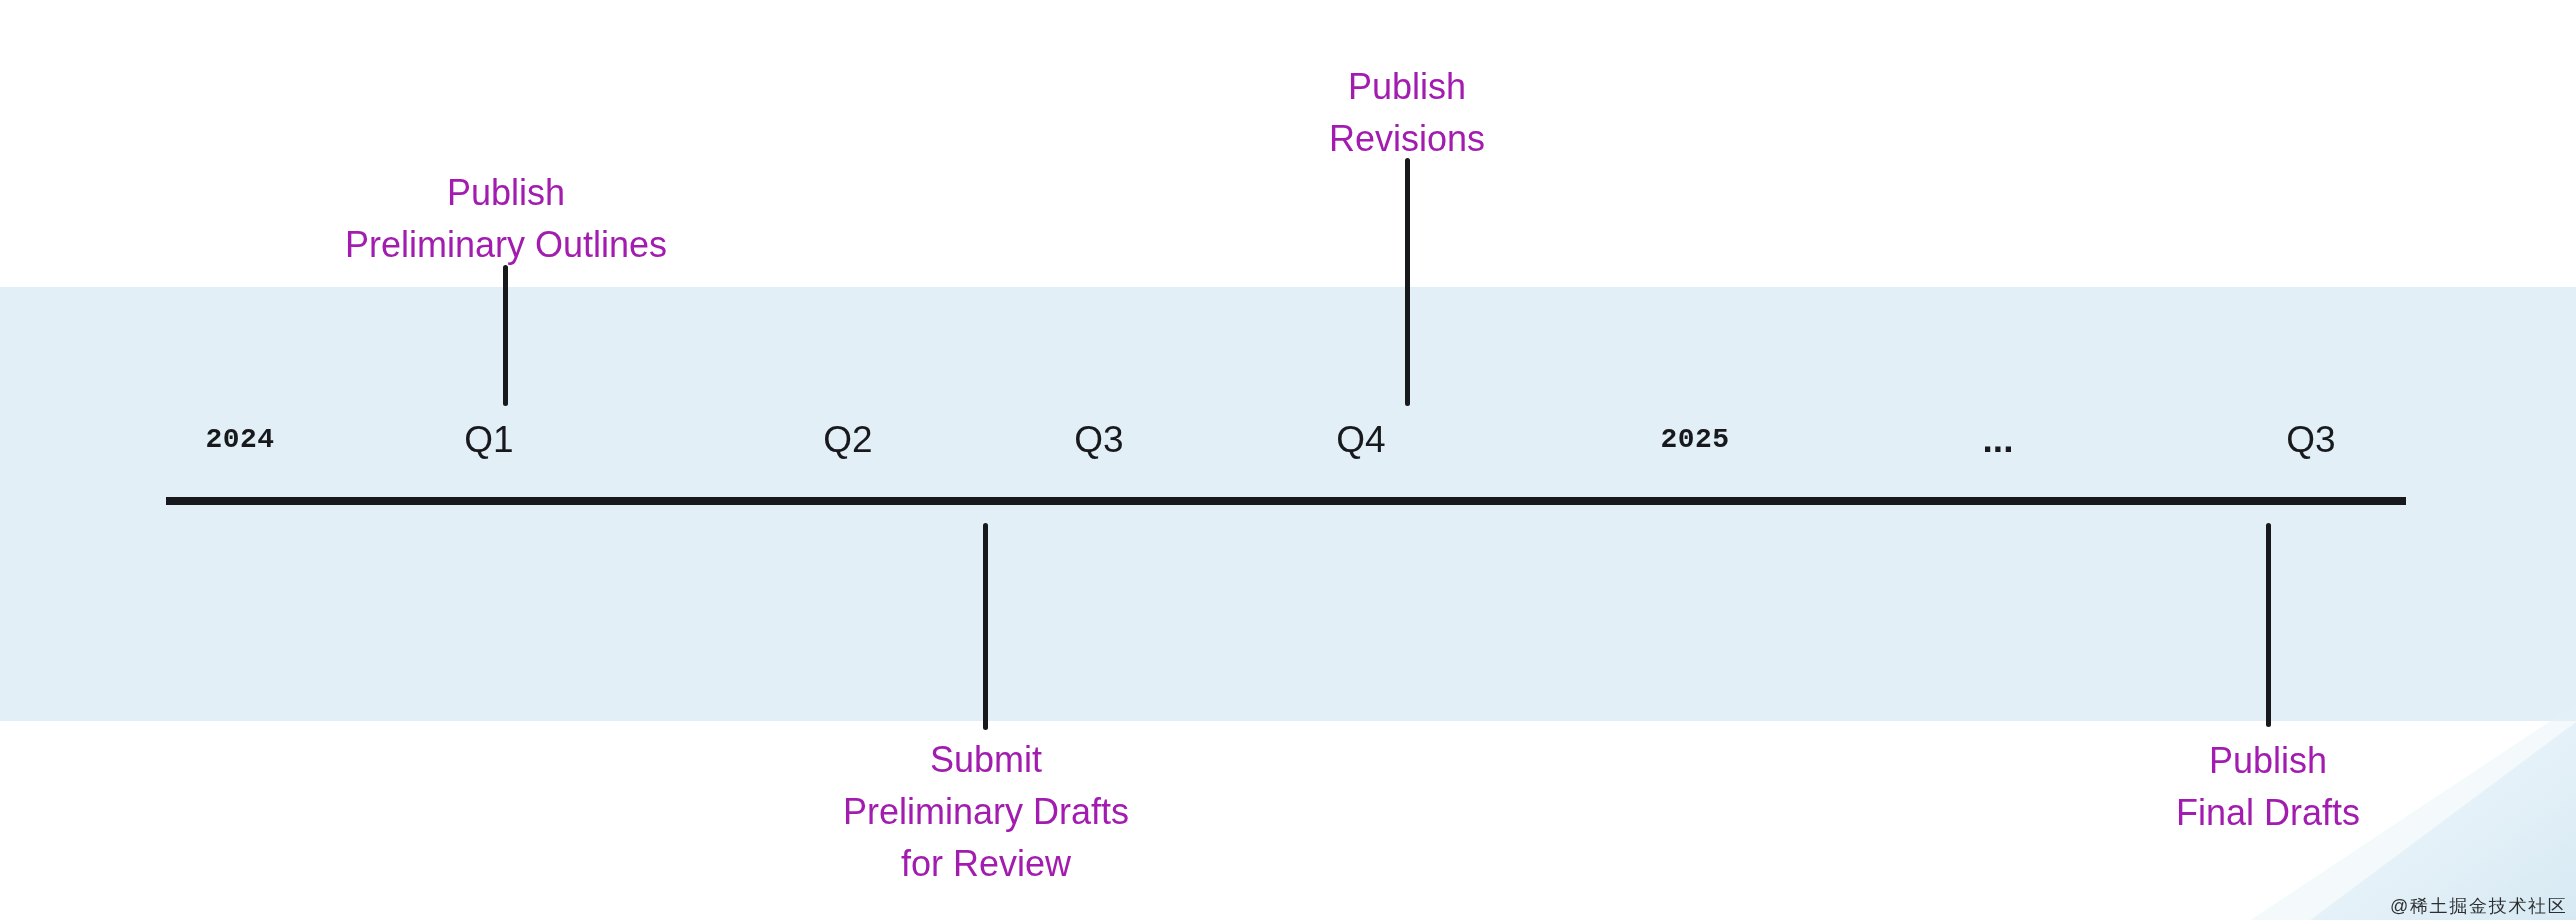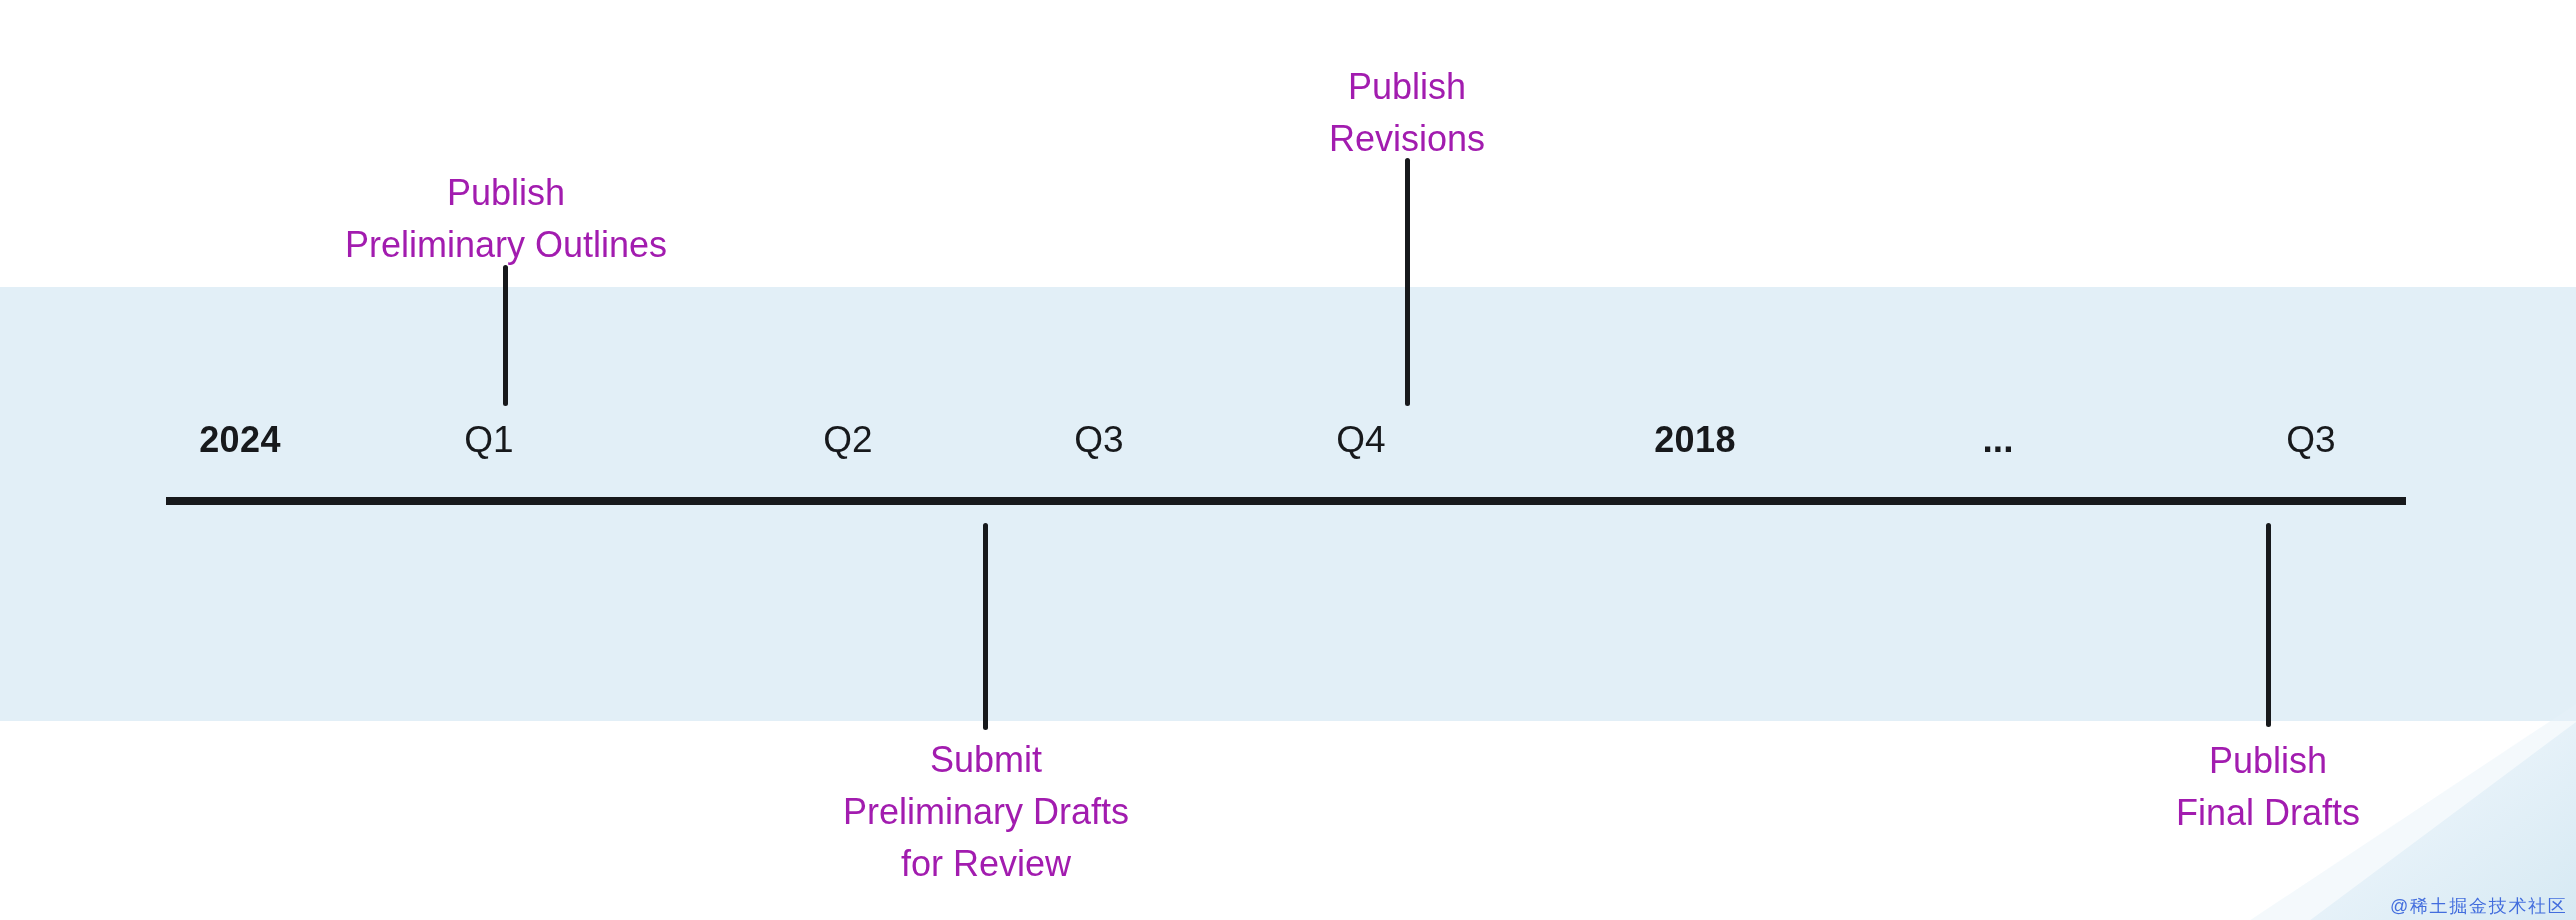--- a/index.html
+++ b/index.html
@@ -6,21 +6,21 @@
   .canvas{
     position:relative;width:2576px;height:921px;background:#ffffff;
     font-family:"Liberation Sans",sans-serif;color:#17191c;
   }
   .band{position:absolute;left:0;top:287px;width:100%;height:434px;background:#e2eff7;}
   .axis-line{position:absolute;left:166px;top:497px;width:2240px;height:7.7px;background:#17191c;}
   .axis-label{
     position:absolute;top:419px;transform:translateX(-50%);
     font-size:37px;font-weight:400;line-height:41px;white-space:nowrap;
   }
-  .axis-label.year{font-size:36px;font-weight:800;letter-spacing:0.4px;}
+  .axis-label.year{font-size:28px;font-weight:800;letter-spacing:0.4px;font-family:Liberation Mono, monospace;}
   .axis-label.ellipsis{font-weight:800;}
   .al0{left:240px}.al1{left:489px}.al2{left:848px}.al3{left:1099px}
   .al4{left:1361px}.al5{left:1695px}.al6{left:1998px}.al7{left:2311px}
   .m-text{
     position:absolute;transform:translateX(-50%);text-align:center;
     font-size:36px;line-height:52px;color:#a21caf;white-space:pre-line;
   }
   #mt-outlines{left:506px;top:167px;}
   #mt-revisions{left:1407px;top:61px;}
   #mt-submit{left:986px;top:734px;}
@@ -35,38 +35,38 @@
     clip-path:polygon(100% 0,100% 100%,0 100%);
     background:rgba(230,242,249,0.45);
   }
   .corner-main{
     position:absolute;left:2309px;top:722px;width:267px;height:199px;
     clip-path:polygon(100% 0,100% 100%,0 100%);
     background:linear-gradient(to bottom right,#fdfeff 0%,#e7f2f9 45%,#d6e9f3 100%);
   }
   .watermark{
     position:absolute;right:8.5px;bottom:4.3px;font-size:18px;line-height:20.4px;
-    color:#1d4ed8;opacity:0.8;letter-spacing:1.7px;white-space:nowrap;
+    color:#000000;opacity:0.8;letter-spacing:1.7px;white-space:nowrap;
   }
 </style>
 </head>
 <body>
 
 <div class="canvas">
 
   <div class="band"></div>
 
   <div class="axis-line"></div>
 
   <div class="axis-label year al0">2024</div>
   <div class="axis-label al1">Q1</div>
   <div class="axis-label al2">Q2</div>
   <div class="axis-label al3">Q3</div>
   <div class="axis-label al4">Q4</div>
-  <div class="axis-label year al5">2018</div>
+  <div class="axis-label year al5">2025</div>
   <div class="axis-label ellipsis al6">...</div>
   <div class="axis-label al7">Q3</div>
 
   <div>
     <div class="m-text" id="mt-outlines">Publish
 Preliminary Outlines</div>
     <div class="tick" id="tk-outlines"></div>
   </div>
 
   <div>

